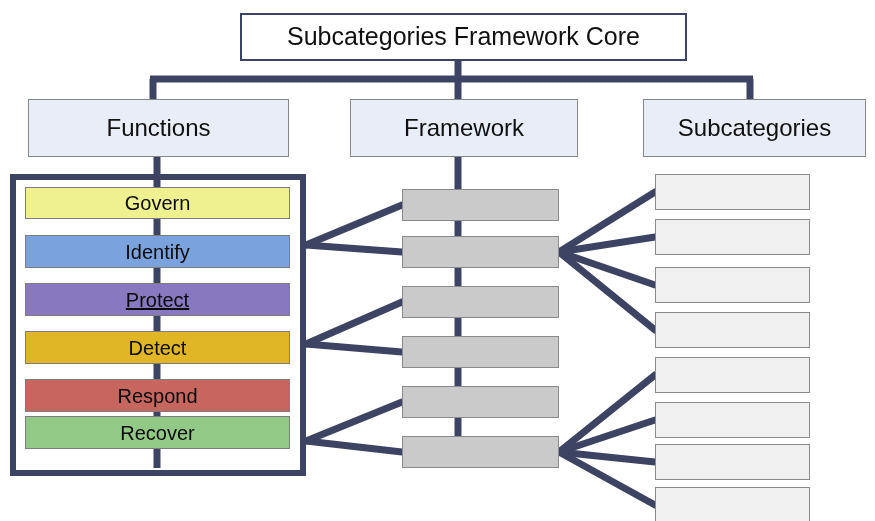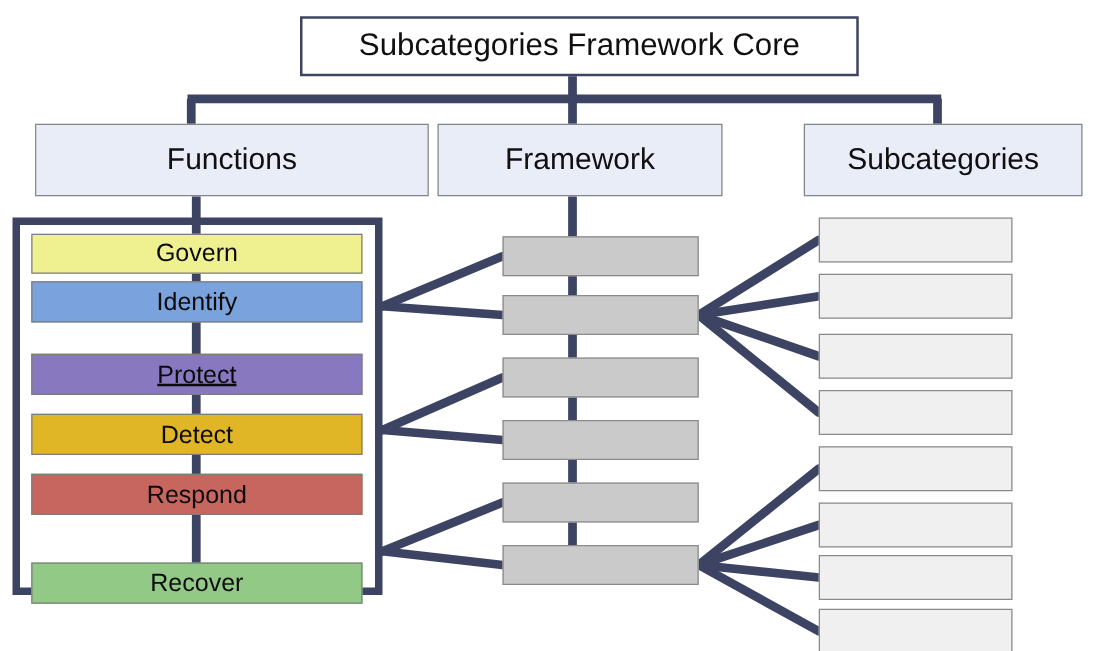--- a/index.html
+++ b/index.html
@@ -102,39 +102,39 @@
 
       <line x1="559" y1="452" x2="655" y2="375"></line>
       <line x1="559" y1="452" x2="655" y2="420"></line>
       <line x1="559" y1="452" x2="655" y2="462"></line>
       <line x1="559" y1="452" x2="655" y2="505"></line>
     </g>
   </svg>
 
   <div class="node title-box" style="left:240px; top:13px; width:447px; height:48px;">Subcategories Framework Core</div>
 
-  <div class="node header-box" style="left:28px; top:99px; width:315px; height:58px;">Functions</div>
+  <div class="node header-box" style="left:28px; top:99px; width:261px; height:58px;">Functions</div>
 
   <div class="node header-box" style="left:350px; top:99px; width:228px; height:58px;">Framework</div>
 
   <div class="node header-box" style="left:643px; top:99px; width:223px; height:58px;text-align:right;">Subcategories</div>
 
   <div class="node func-frame" style="left:10px; top:174px; width:296px; height:302px;"></div>
 
   <div class="node func-box" style="left:25px; top:187px; width:265px; height:32px; background:#eff08f;">Govern</div>
 
-  <div class="node func-box" style="left:25px; top:225px; width:265px; height:33px; background:#7aa3dd;">Identify</div>
+  <div class="node func-box" style="left:25px; top:235px; width:265px; height:33px; background:#7aa3dd;">Identify</div>
 
   <div class="node func-box" style="left:25px; top:283px; width:265px; height:33px; background:#8878bf;text-decoration:underline;">Protect</div>
 
   <div class="node func-box" style="left:25px; top:379px; width:265px; height:33px; background:#c6665f;">Respond</div>
 
   <div class="node func-box" style="left:25px; top:331px; width:265px; height:33px; background:#e0b626;">Detect</div>
 
-  <div class="node func-box" style="left:25px; top:450px; width:265px; height:33px; background:#93c987;">Recover</div>
+  <div class="node func-box" style="left:25px; top:416px; width:265px; height:33px; background:#93c987;">Recover</div>
 
   <div class="node cat-box" style="left:402px; top:189px; width:157px; height:32px;"></div>
 
   <div class="node cat-box" style="left:402px; top:236px; width:157px; height:32px;"></div>
 
   <div class="node cat-box" style="left:402px; top:286px; width:157px; height:32px;"></div>
 
   <div class="node cat-box" style="left:402px; top:336px; width:157px; height:32px;"></div>
 
   <div class="node cat-box" style="left:402px; top:386px; width:157px; height:32px;"></div>

